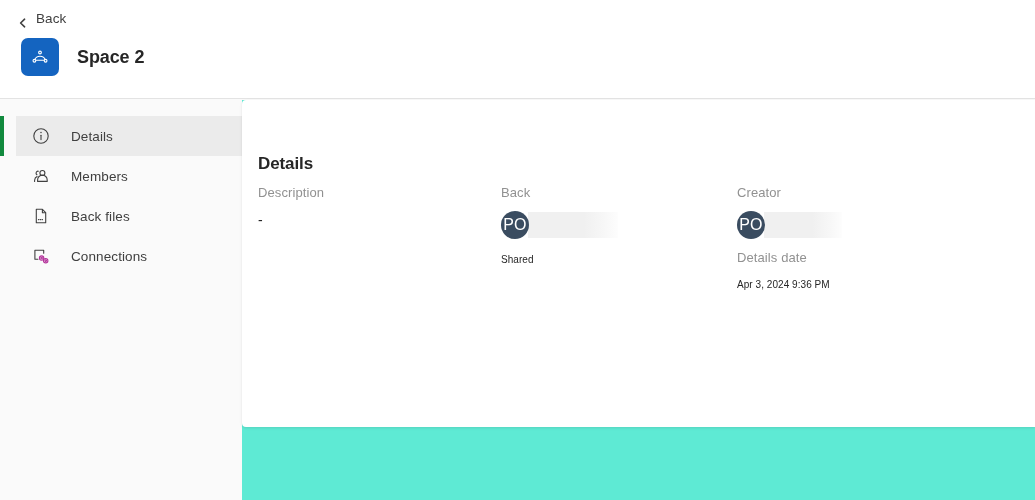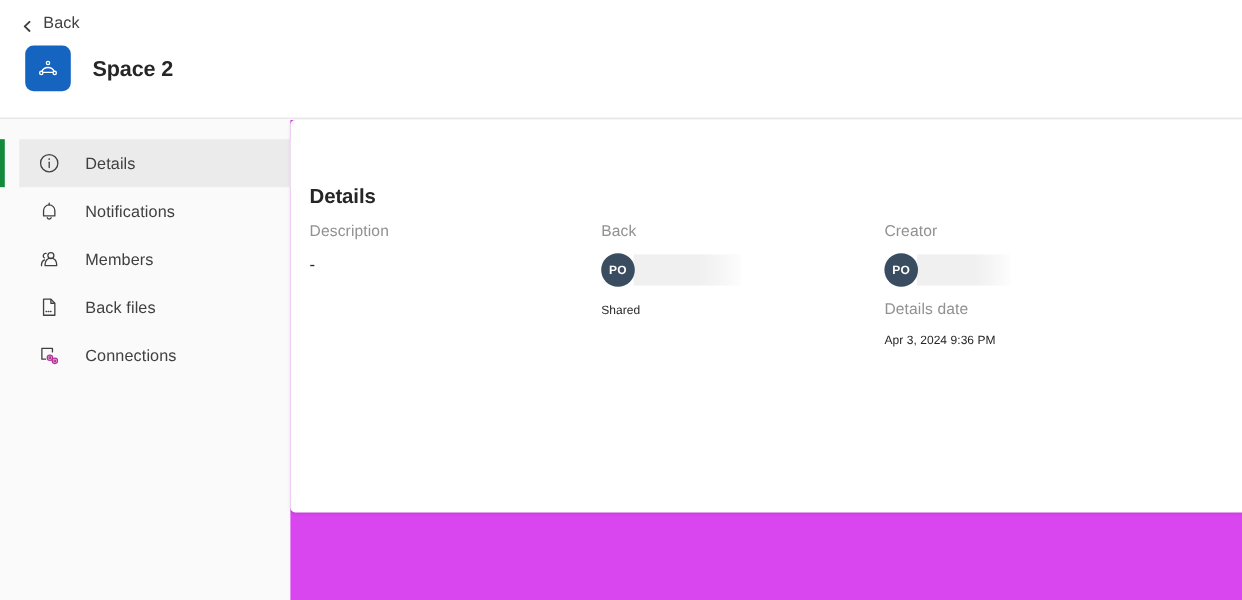--- a/index.html
+++ b/index.html
@@ -69,21 +69,21 @@
     color: #262626;
     letter-spacing: -0.1px;
   }
 
   
   .body-area {
     position: absolute;
     left: 0; top: 100px;
     width: 1035px;
     height: 400px;
-    background: #d946ef;
+    background: #5eead4;
   }
 
   
   .sidebar {
     position: absolute;
     left: 0; top: 0;
     width: 242px;
     height: 400px;
     background: #fafafa;
   }
@@ -173,28 +173,27 @@
   }
   .user-chip {
     display: flex;
     align-items: center;
   }
   .avatar {
     width: 28px; height: 28px;
     border-radius: 50%;
     background: #3a4c60;
     color: #ffffff;
-    font-size: 10px;
+    font-size: 16px;
     letter-spacing: .3px;
     display: flex;
     align-items: center;
     justify-content: center;
     flex: none;
     z-index: 2;
-    font-weight: bold;
   }
   .redacted {
     height: 26px;
     margin-left: -1px;
     background: linear-gradient(90deg, #f0f0f0 0%, #f0f0f0 62%, #f7f7f7 84%, #fdfdfd 100%);
   }
   .redacted.owner { width: 90px; }
   .redacted.creator { width: 78px; }
 
   .spacer-cell { }
@@ -236,30 +235,20 @@
       <span class="nav-icon">
         <svg viewBox="0 0 18 18" width="18" height="18" fill="none" stroke="currentColor" stroke-width="1.1">
           <circle cx="9" cy="9" r="7.2"></circle>
           <circle cx="9" cy="5.6" r="0.75" fill="currentColor" stroke="none"></circle>
           <line x1="9" y1="8.2" x2="9" y2="12.6" stroke-linecap="round"></line>
         </svg>
       </span>
       <span class="nav-label">Details</span>
     </div>
 
-    <div class="nav-item">
-      <span class="nav-icon">
-        <svg viewBox="0 0 18 18" width="18" height="18" fill="none" stroke="currentColor" stroke-width="1.1" stroke-linejoin="round">
-          <path d="M4.3 12.9 V8.5 a4.7 4.7 0 0 1 9.4 0 v4.4 z"></path>
-          <line x1="9" y1="2.2" x2="9" y2="3.8" stroke-linecap="round"></line>
-          <path d="M7.4 14.4 a1.7 1.7 0 0 0 3.2 0" stroke-linecap="round"></path>
-        </svg>
-      </span>
-      <span class="nav-label">Notifications</span>
-    </div>
 
     <div class="nav-item">
       <span class="nav-icon">
         <svg viewBox="0 0 18 18" width="18" height="18" fill="none" stroke="currentColor" stroke-width="1.1" stroke-linejoin="round">
           <circle cx="10.4" cy="6" r="2.5"></circle>
           <path d="M5.6 14.4 v-1.5 a4.8 4.8 0 0 1 9.6 0 v1.5 z"></path>
           <path d="M6.4 4.2 a2 2 0 0 0 -1.5 3.6" stroke-linecap="round"></path>
           <path d="M5.1 9.6 a4.3 4.3 0 0 0 -2.5 3.6 v1.2" stroke-linecap="round"></path>
         </svg>
       </span>

